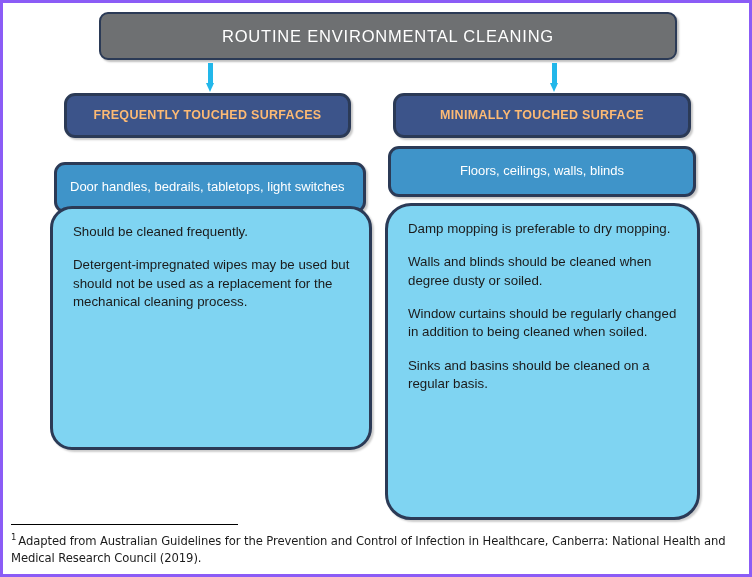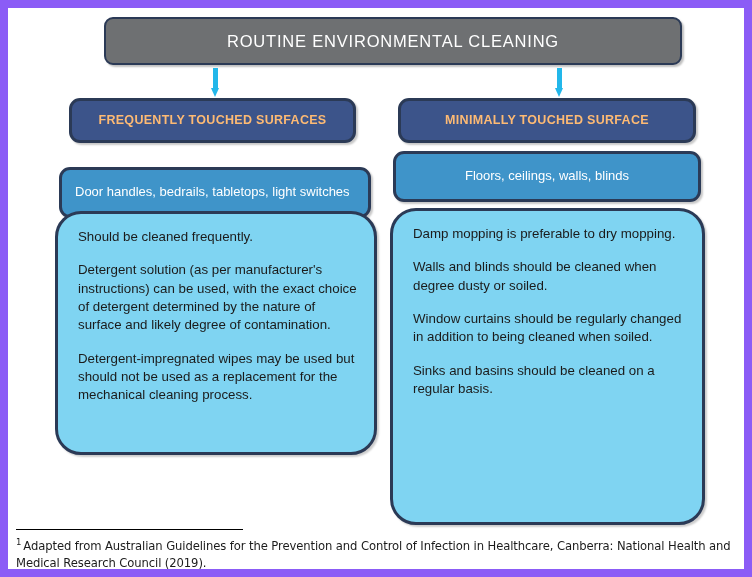--- a/index.html
+++ b/index.html
@@ -9,21 +9,21 @@
   }
   body {
     font-family: "Liberation Sans", sans-serif;
   }
   #page {
     position: relative;
     width: 752px;
     height: 577px;
     box-sizing: border-box;
     background: #ffffff;
-    border: 8px solid #8b5cf6;
+    border: 3px solid #8b5cf6;
     overflow: hidden;
   }
 
   
   .node {
     position: absolute;
     box-sizing: border-box;
     border-radius: 10px;
     display: flex;
     align-items: center;
@@ -157,24 +157,23 @@
   </div>
 
   <div class="node cat-header" style="left:61px; top:90px; width:287px; height:45px;">
     <span>FREQUENTLY TOUCHED SURFACES</span>
   </div>
 
   <div class="node examples left-align" style="left:51px; top:143px; width:312px; height:51px;">
     <span>Door handles, bedrails, tabletops, light switches</span>
   </div>
 
-  <div class="node detail" style="left:47px; top:203px; width:322px; height:244px;">
+  <div class="node detail" style="left:47px; top:203px; width:322px; height:244px;border-radius:22px;">
     <div class="inner">
       <p>Should be cleaned frequently.</p>
-      <p>Detergent solution (as per manufacturer's instructions) can be used, with the exact choice of detergent determined by the nature of surface and likely degree of contamination.</p>
       <p>Detergent-impregnated wipes may be used but should not be used as a replacement for the mechanical cleaning process.</p>
     </div>
   </div>
 
   <div class="node cat-header" style="left:390px; top:90px; width:298px; height:45px;">
     <span>MINIMALLY TOUCHED SURFACE</span>
   </div>
 
   <div class="node examples" style="left:385px; top:143px; width:308px; height:51px;">
     <span>Floors, ceilings, walls, blinds</span>

